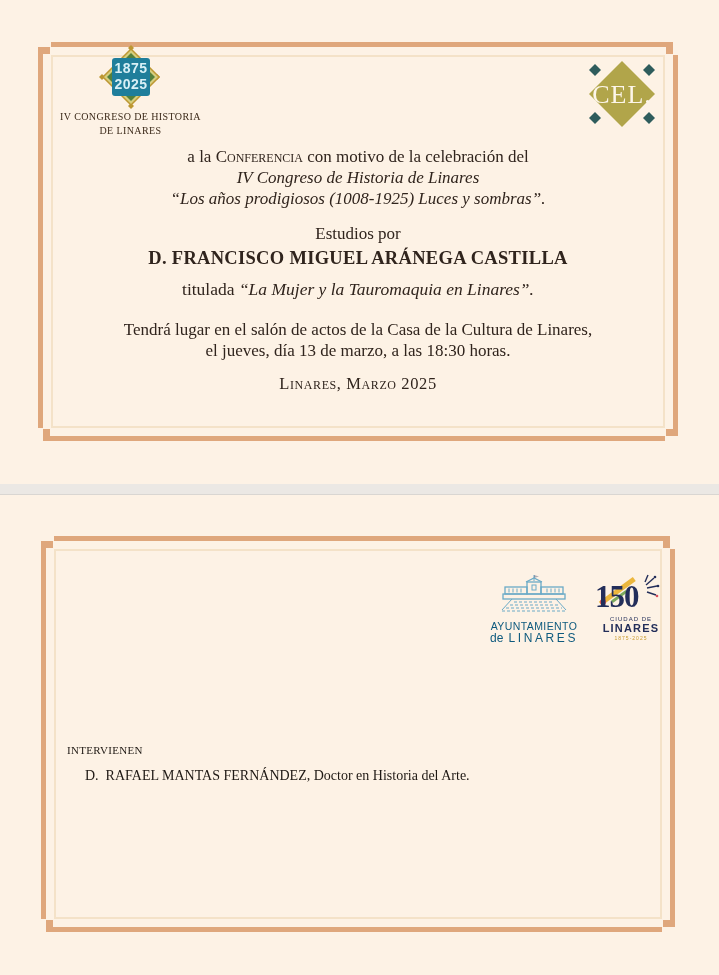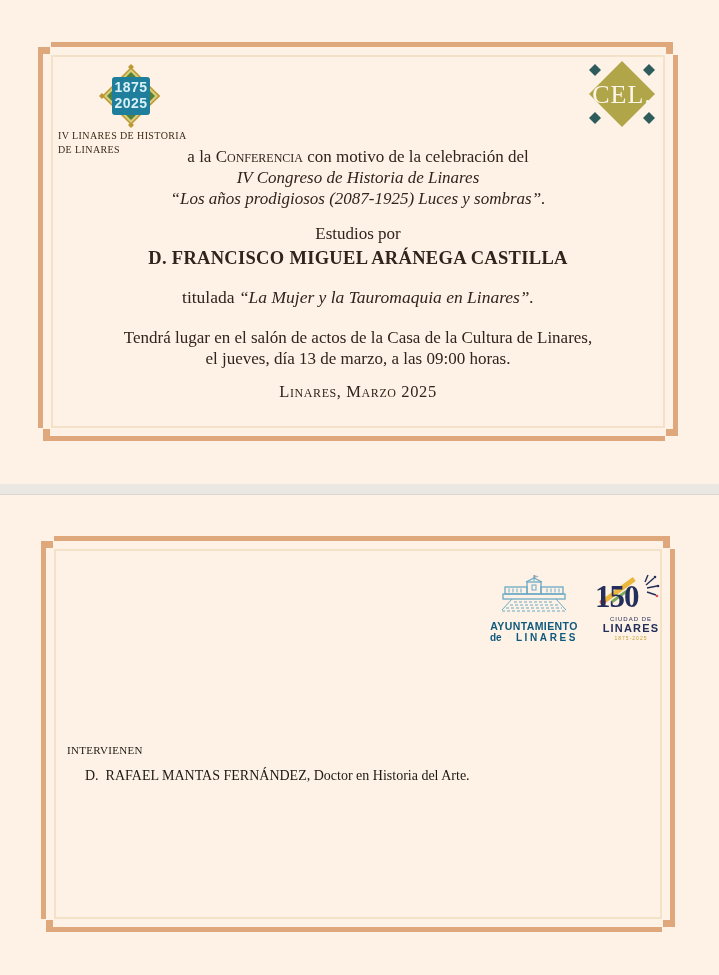--- a/index.html
+++ b/index.html
@@ -28,42 +28,42 @@
   .ctr{top:5px;right:5px;}
   .cbr{bottom:5px;right:5px;}
   .cbl{bottom:5px;left:5px;}
   .fi{position:absolute;inset:13px;border:2px solid var(--tan-light);display:block;}
 
   
   .divider{position:absolute;left:0;top:484px;width:719px;height:10px;
     background:var(--divider);border-bottom:1px solid var(--divider-edge);}
 
   
-  .congress-logo{position:absolute;left:20px;top:22px;width:145px;text-align:left;}
+  .congress-logo{position:absolute;left:20px;top:3px;width:145px;text-align:center;}
   .congress-logo svg{display:block;margin:0 auto;}
   .congress-cap{font-size:10px;letter-spacing:.4px;color:var(--cap-ink);line-height:13px;margin-top:1px;}
   .cel-logo{position:absolute;left:536px;top:10px;}
 
   
   .c1-text{position:absolute;top:104px;left:20px;right:20px;text-align:center;}
   .l-main{font-size:17px;line-height:21px;}
   .sc{font-variant:small-caps;}
   .it{font-style:italic;}
   .speaker-name{font-size:18.5px;font-weight:bold;letter-spacing:.3px;margin-top:2px;line-height:24px;}
   .imparted{margin-top:14px;}
-  .titled-line{margin-top:16px;font-size:17.5px;line-height:22px;}
+  .titled-line{margin-top:8px;font-size:17.5px;line-height:22px;}
   .venue{margin-top:19px;}
   .date-place{margin-top:13px;font-variant:small-caps;font-size:16.5px;letter-spacing:.6px;}
 
   
   .logos-row{position:absolute;left:447px;top:38px;display:flex;gap:14px;align-items:flex-start;}
   .ayto{width:92px;text-align:center;font-family:"Liberation Sans","DejaVu Sans",sans-serif;}
   .ayto svg{display:block;margin:0 auto;}
-  .ayto-l1{font-size:10.5px;font-weight:bold;color:var(--ayto-dark);letter-spacing:.4px;line-height:12px;}
-  .ayto-l2{font-size:10px;font-weight:bold;color:var(--ayto-dark);line-height:12px;display:flex;justify-content:space-between;padding:0 2px;text-align:center;}
+  .ayto-l1{font-size:10.5px;font-weight:normal;color:var(--ayto-dark);letter-spacing:.4px;line-height:12px;}
+  .ayto-l2{font-size:12px;font-weight:normal;color:var(--ayto-dark);line-height:12px;display:flex;justify-content:space-between;padding:0 2px;text-align:center;}
   .ayto-name{letter-spacing:2.6px;}
   .intervienen{position:absolute;left:26px;top:180px;font-size:11px;letter-spacing:.3px;color:var(--ink2);margin-top:28px;}
   .speaker{position:absolute;left:44px;font-size:14px;color:var(--ink2);white-space:pre;}
   .s1{top:232px;}
   .s2{top:288px;}
 
   
   .f-gold{fill:var(--gold);}
   .f-ring{fill:var(--olive-ring);stroke:var(--gold);stroke-width:1.5;}
   .f-green{fill:var(--green);}
@@ -111,42 +111,42 @@
         <polygon class="f-ring" points="32,4 60,32 32,60 4,32"></polygon>
         <polygon class="f-green" points="32,8 56,32 32,56 8,32"></polygon>
         <circle class="f-gold" cx="17" cy="17" r="1.6"></circle>
         <circle class="f-gold" cx="47" cy="17" r="1.6"></circle>
         <circle class="f-gold" cx="17" cy="47" r="1.6"></circle>
         <circle class="f-gold" cx="47" cy="47" r="1.6"></circle>
         <rect class="f-panel" x="13" y="13" width="38" height="38" rx="3"></rect>
         <text class="t-num" x="32" y="28">1875</text>
         <text class="t-num" x="32" y="44">2025</text>
       </svg>
-      <div class="congress-cap">IV LINARES DE HISTORIA</div>
+      <div class="congress-cap">IV CONGRESO DE HISTORIA</div>
       <div class="congress-cap">DE LINARES</div>
     </div>
 
     <svg class="cel-logo" width="96" height="84" viewBox="0 0 96 84">
       <polygon class="f-celt" points="21,12 27,18 21,24 15,18"></polygon>
       <polygon class="f-celt" points="75,12 81,18 75,24 69,18"></polygon>
       <polygon class="f-celt" points="21,60 27,66 21,72 15,66"></polygon>
       <polygon class="f-celt" points="75,60 81,66 75,72 69,66"></polygon>
       <polygon class="f-celd" points="48,9 81,42 48,75 15,42"></polygon>
       <text class="t-cel" x="48" y="51">CEL.</text>
     </svg>
 
     <div class="c1-text">
       <div class="l-main"><span>a la </span><span class="sc">Conferencia</span><span> con motivo de la celebración del</span></div>
       <div class="l-main it">IV Congreso de Historia de Linares</div>
-      <div class="l-main it">“Los años prodigiosos (2087-1925) Luces y sombras”.</div>
+      <div class="l-main it">“Los años prodigiosos (1008-1925) Luces y sombras”.</div>
       <div class="l-main imparted">Estudios por</div>
       <div class="speaker-name">D. FRANCISCO MIGUEL ARÁNEGA CASTILLA</div>
       <div class="titled-line"><span>titulada </span><span class="it">“La Mujer y la Tauromaquia en Linares”.</span></div>
       <div class="l-main venue">Tendrá lugar en el salón de actos de la Casa de la Cultura de Linares,</div>
-      <div class="l-main">el jueves, día 13 de marzo, a las 09:00 horas.</div>
+      <div class="l-main">el jueves, día 13 de marzo, a las 18:30 horas.</div>
       <div class="date-place">Linares, Marzo 2025</div>
     </div>
   </section>
 
   <div class="divider"></div>
 
   <section class="card card2">
     <div>
       <i class="fs ft"></i>
       <i class="fs fr"></i>

